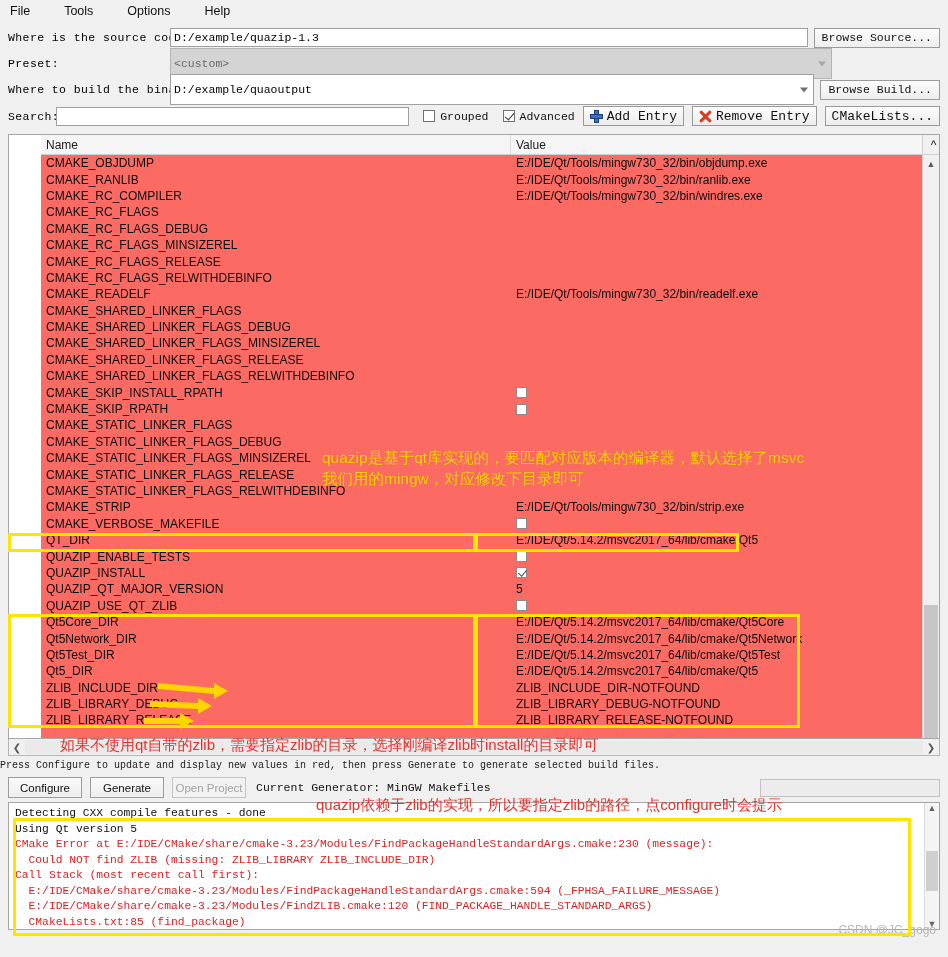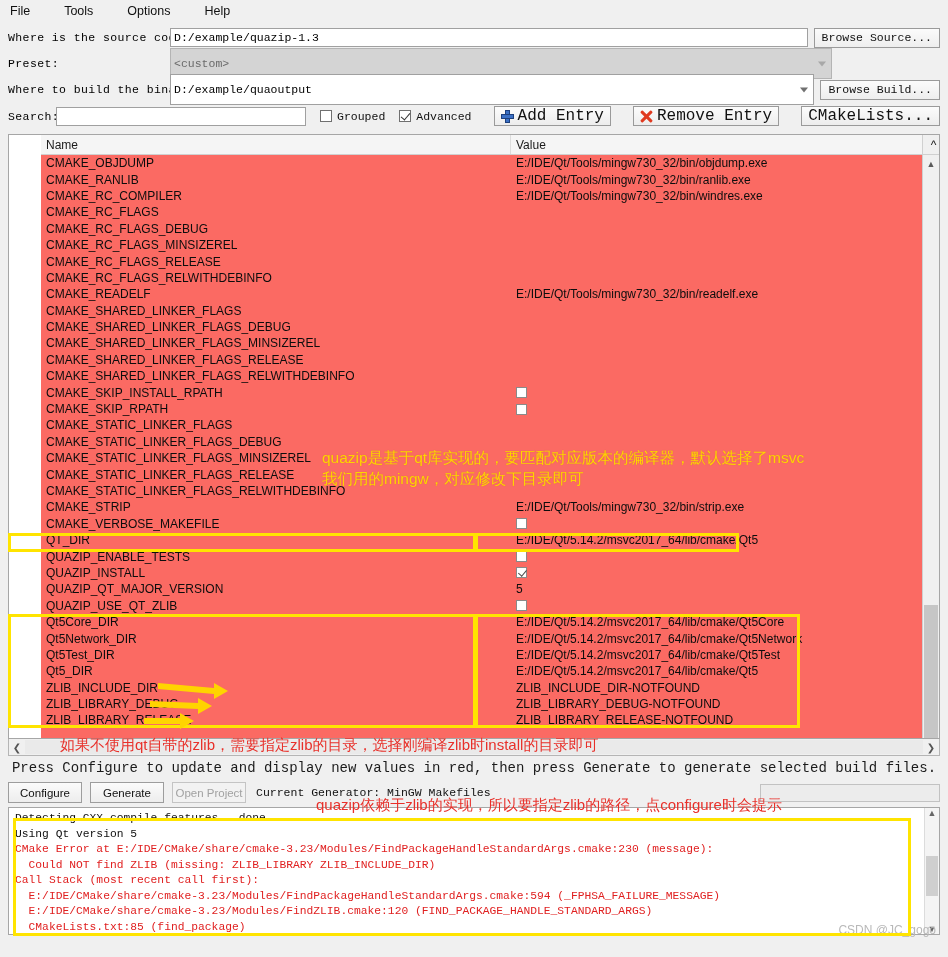--- a/index.html
+++ b/index.html
@@ -93,24 +93,24 @@
     width: 12px; height: 12px; background: #fff;
     border: 1px solid #707070; display: inline-block; position: relative;
   }
   .cbox.checked::after {
     content: ""; position: absolute; left: 3px; top: 0px;
     width: 4px; height: 8px; border: solid #333;
     border-width: 0 1.6px 1.6px 0; transform: rotate(40deg);
   }
   .iconbtn {
     height: 20px; display: inline-flex; align-items: center; gap: 4px;
-    padding: 0 6px; margin-left: 22px;
+    padding: 0 6px; margin-left: 8px;
     background: linear-gradient(#fcfcfc, #ededed);
     border: 1px solid #9a9a9a;
-    font-family: "Liberation Mono", monospace; font-size: 16px; color: #111;
+    font-family: "Liberation Mono", monospace; font-size: 13px; color: #111;
     white-space: nowrap; cursor: default;
   }
   .plusicon { display:inline-block; width: 13px; height: 13px; position: relative; }
   .plusicon::before, .plusicon::after {
     content:""; position:absolute; background:#3a6fc4; border:1px solid #1c3f7d;
   }
   .plusicon::before { left: 4px; top: 0px; width: 3px; height: 11px; }
   .plusicon::after  { left: 0px; top: 4px; width: 11px; height: 3px; }
   .xicon { display:inline-block; width: 13px; height: 13px; position: relative; }
   .xicon::before, .xicon::after {
@@ -193,23 +193,22 @@
     margin: 0 8px; height: 17px; background: #f0f0f0;
     border: 1px solid #b5b5b5; border-top: none;
     display: flex; align-items: center; justify-content: space-between;
     position: relative;
   }
   .hscroll .hbtn { width: 16px; text-align: center; font-size: 10px; color:#555; }
   .hscroll .htrack { position:absolute; left:16px; right:16px; top:1px; bottom:1px; background:#eaeaea; }
 
   
   .hint {
-    text-align: center;
     font-family: "Liberation Mono", monospace;
-    font-size: 14px; color: #1b1b1b;
+    font-size: 10px; color: #1b1b1b;
     padding: 4px 0 3px 0;
   }
   .actionbar {
     display: flex; align-items: center; gap: 0;
     padding: 2px 8px 3px 8px; height: 28px;
   }
   .abtn {
     height: 21px; min-width: 74px; margin-right: 8px;
     background: linear-gradient(#fbfbfb,#ededed);
     border: 1px solid #9d9d9d;

